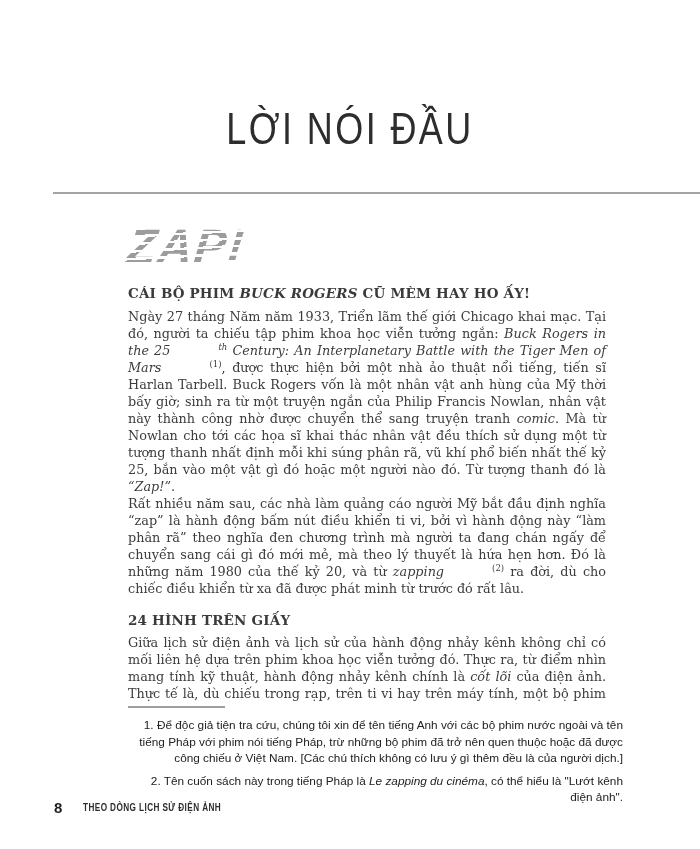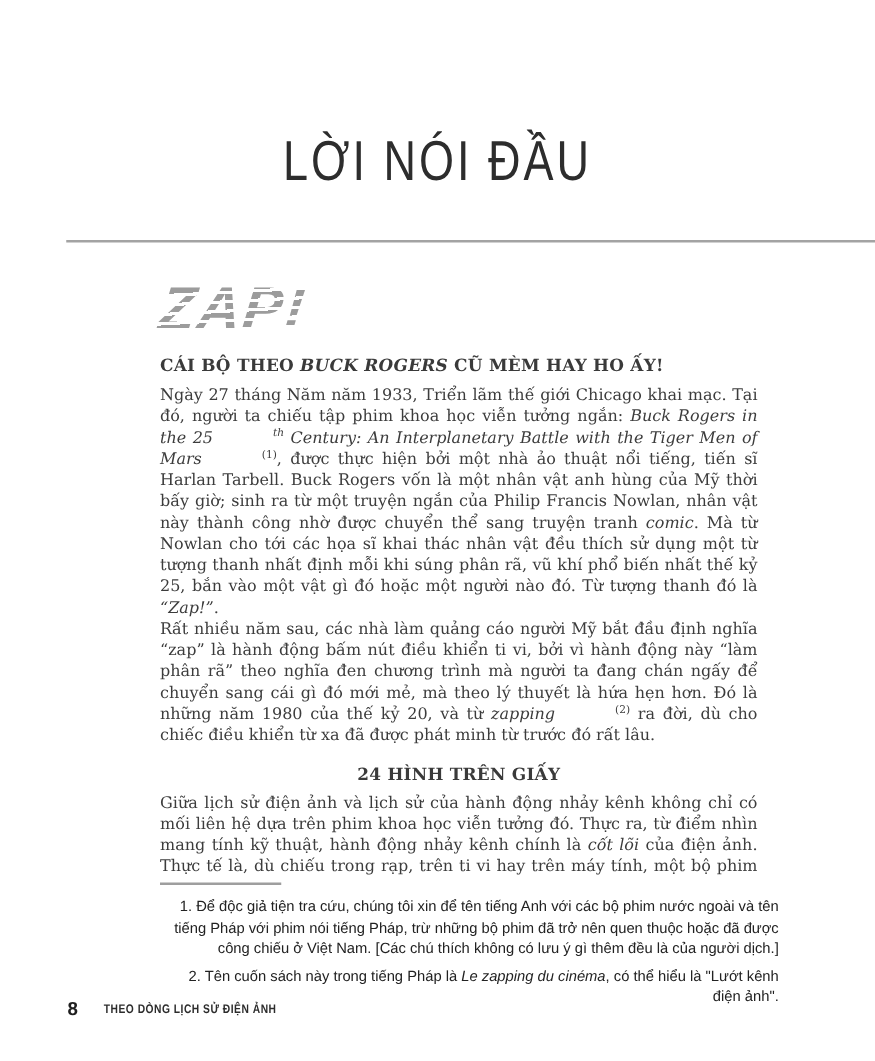--- a/index.html
+++ b/index.html
@@ -45,21 +45,21 @@
     background:repeating-linear-gradient(177deg,
       rgba(255,255,255,0) 0 5px, #ffffff 5px 7.5px);
     pointer-events:none;
   }
 
   .sec-heading {
     margin:0 0 7px 0;
     font-size:13.5px; font-weight:700;
     letter-spacing:0.2px; color:#3a3a3a;
   }
-  .h2-gap { margin-top:15px; margin-bottom:6px;text-align:center; }
+  .h2-gap { margin-top:15px; margin-bottom:6px; }
 
   .body-para {
     margin:0;
     font-size:12.8px; line-height:17px;
     text-align:justify; text-justify:inter-word;
     color:#3c3c3c;
   }
   .body-para i, .sec-heading i { }
   .body-para sup {
     font-size:8.5px; line-height:0; vertical-align:super;padding-left:48px;
@@ -104,21 +104,21 @@
   <h1 class="chapter-title">LỜI NÓI ĐẦU</h1>
 
   <div class="title-rule"></div>
 
   <div class="content">
 
     <div class="zap-logo">
       <span class="zap-text">ZAP!</span>
     </div>
 
-    <h2 class="sec-heading"><span>CÁI BỘ THEO </span><i>BUCK ROGERS</i><span> CŨ MÈM HAY HO ẤY!</span></h2>
+    <h2 class="sec-heading"><span>CÁI BỘ PHIM </span><i>BUCK ROGERS</i><span> CŨ MÈM HAY HO ẤY!</span></h2>
 
     <p class="body-para"><span>Ngày 27 tháng Năm năm 1933, Triển lãm thế giới Chicago khai mạc. Tại đó, người ta chiếu tập phim khoa học viễn tưởng ngắn: </span><i>Buck Rogers in the 25</i><sup style="font-style: italic;">th</sup><i> Century: An Interplanetary Battle with the Tiger Men of Mars</i><sup>(1)</sup><span>, được thực hiện bởi một nhà ảo thuật nổi tiếng, tiến sĩ Harlan Tarbell. Buck Rogers vốn là một nhân vật anh hùng của Mỹ thời bấy giờ; sinh ra từ một truyện ngắn của Philip Francis Nowlan, nhân vật này thành công nhờ được chuyển thể sang truyện tranh </span><i>comic</i><span>. Mà từ Nowlan cho tới các họa sĩ khai thác nhân vật đều thích sử dụng một từ tượng thanh nhất định mỗi khi súng phân rã, vũ khí phổ biến nhất thế kỷ 25, bắn vào một vật gì đó hoặc một người nào đó. Từ tượng thanh đó là </span><i>“Zap!”</i><span>.</span></p>
 
     <p class="body-para"><span>Rất nhiều năm sau, các nhà làm quảng cáo người Mỹ bắt đầu định nghĩa “zap” là hành động bấm nút điều khiển ti vi, bởi vì hành động này “làm phân rã” theo nghĩa đen chương trình mà người ta đang chán ngấy để chuyển sang cái gì đó mới mẻ, mà theo lý thuyết là hứa hẹn hơn. Đó là những năm 1980 của thế kỷ 20, và từ </span><i>zapping</i><sup>(2)</sup><span> ra đời, dù cho chiếc điều khiển từ xa đã được phát minh từ trước đó rất lâu.</span></p>
 
     <h2 class="sec-heading h2-gap">24 HÌNH TRÊN GIẤY</h2>
 
     <p class="body-para"><span>Giữa lịch sử điện ảnh và lịch sử của hành động nhảy kênh không chỉ có mối liên hệ dựa trên phim khoa học viễn tưởng đó. Thực ra, từ điểm nhìn mang tính kỹ thuật, hành động nhảy kênh chính là </span><i>cốt lõi</i><span> của điện ảnh. Thực tế là, dù chiếu trong rạp, trên ti vi hay trên máy tính, một bộ phim là một chuỗi các hình ảnh hoàn toàn tĩnh, được</span></p>
 
   </div>

